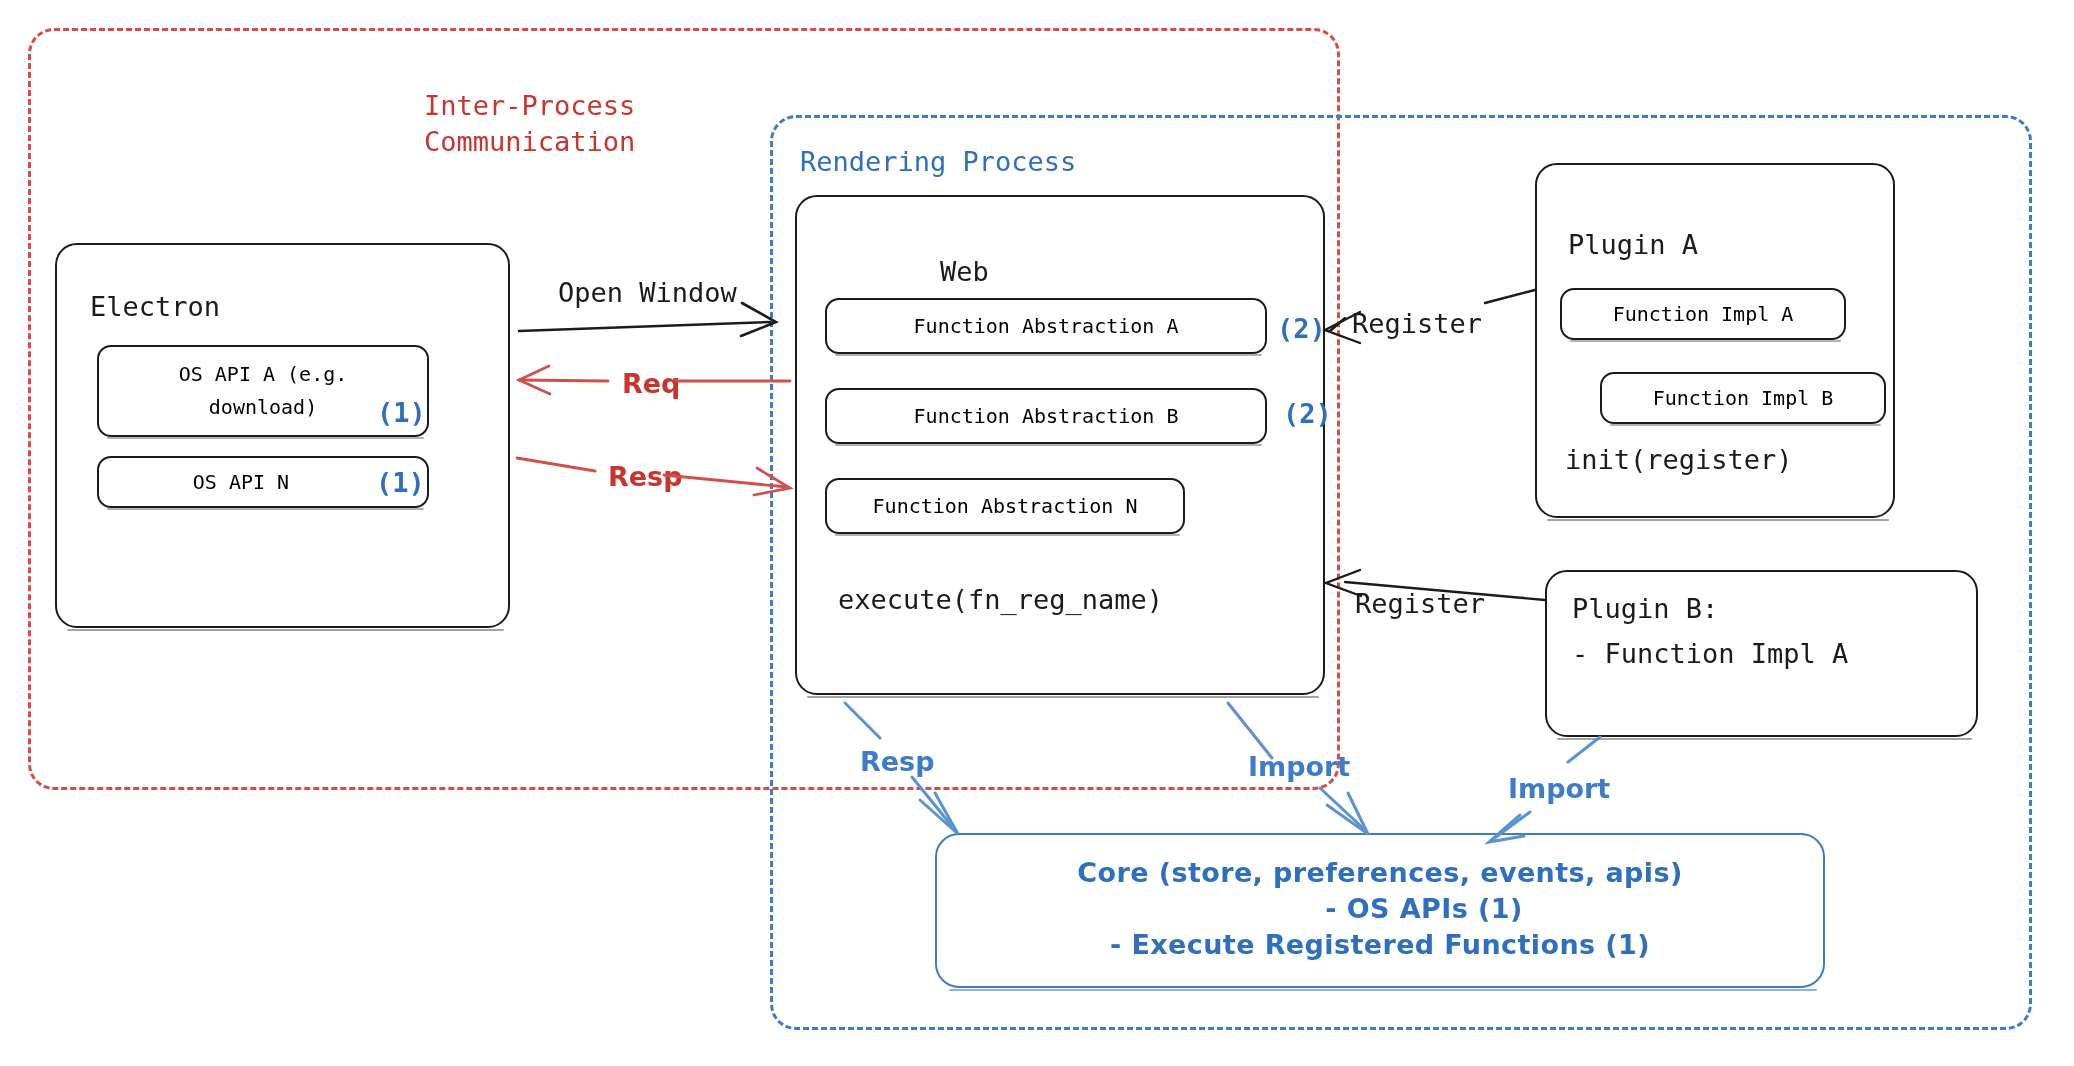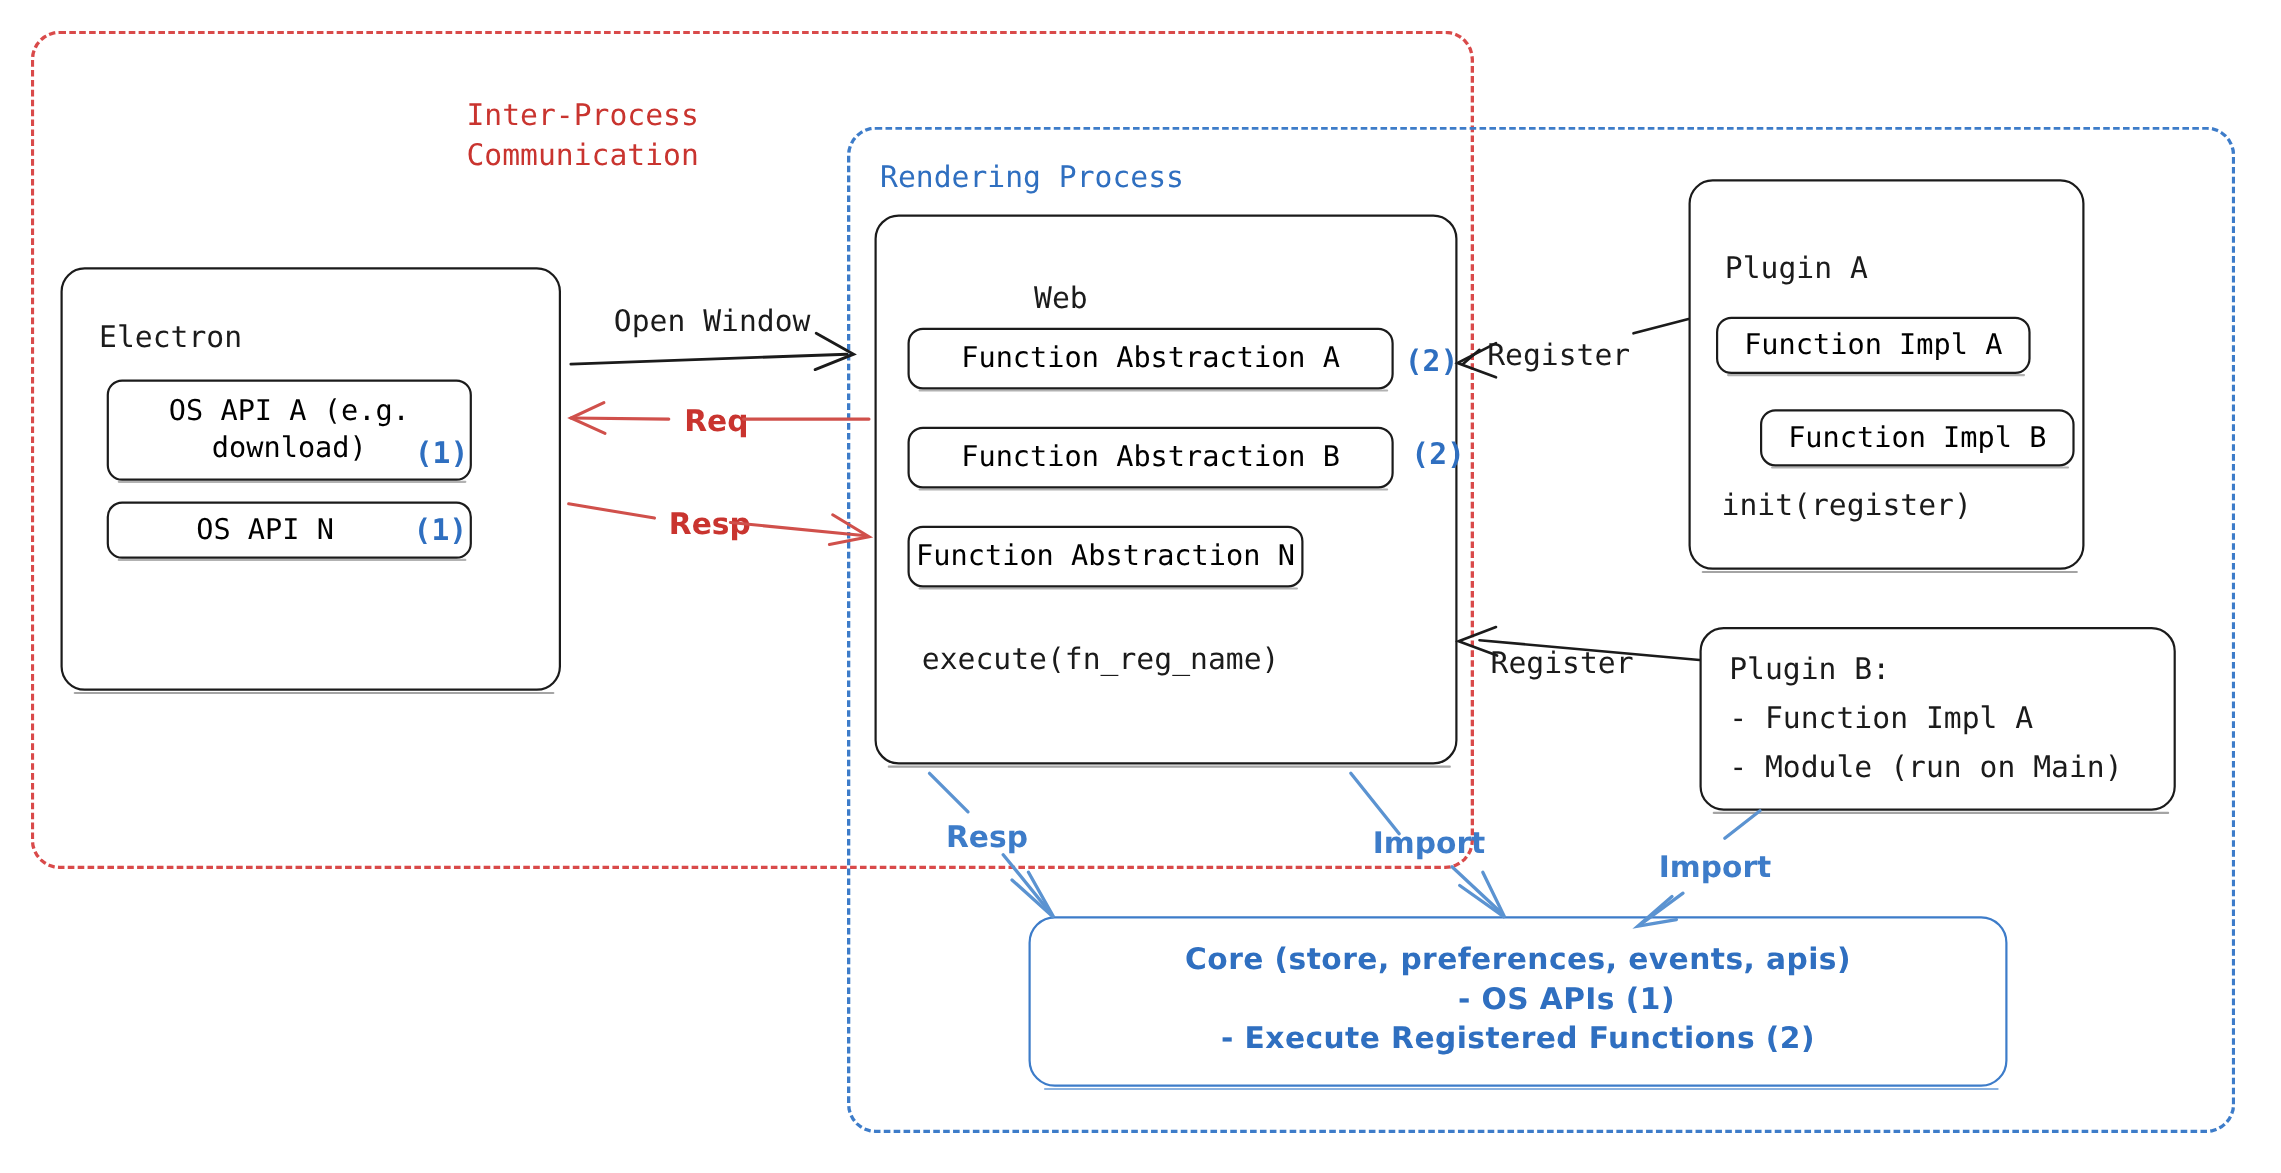--- a/index.html
+++ b/index.html
@@ -25,21 +25,21 @@
   
   .t{position:absolute;white-space:pre;color:#1b1b1b;}
   .mono{font-family:"DejaVu Sans Mono","Liberation Mono",monospace;}
   .sans{font-family:"DejaVu Sans","Liberation Sans",sans-serif;}
   .red{color:#c9342f;}
   .blue{color:#2f6fc0;}
   .blue2{color:#3d7cc9;}
 
   .lbl-title{font-size:27px;line-height:36px;font-weight:400;}
   .lbl-box{font-size:27px;line-height:34px;}
-  .lbl-sub{font-size:26px;line-height:33px;}
+  .lbl-sub{font-size:20px;line-height:33px;}
   .lbl-arrow{font-size:27px;line-height:33px;}
   .lbl-marker{font-size:27px;font-weight:700;}
   .corebig{font-family:"DejaVu Sans","Liberation Sans",sans-serif;font-weight:bold;font-size:27px;
            line-height:36px;letter-spacing:.4px;color:#2f6fc0;text-align:center;}
 
   svg.olay{position:absolute;left:0;top:0;width:2074px;height:1066px;pointer-events:none;}
 </style>
 </head>
 <body>
 
@@ -92,26 +92,25 @@
     <span class="mono lbl-sub">Function Impl A</span>
   </div>
   <div class="subbox" style="left:1560px;top:372px;width:286px;height:52px;margin-left:40px;">
     <span class="mono lbl-sub">Function Impl B</span>
   </div>
   <div class="t mono lbl-box" style="left:1565px;top:443px;">init(register)</div>
 
   <div class="hbox" style="left:1545px;top:570px;width:433px;height:167px;"></div>
   <div class="t mono lbl-box" style="left:1572px;top:592px;">Plugin B:</div>
   <div class="t mono lbl-box" style="left:1572px;top:637px;">- Function Impl A</div>
-  <div class="t mono lbl-box" style="left:1572px;top:681px;">- Module (run on Main)</div>
 
   <div class="hbox-blue" style="left:935px;top:833px;width:890px;height:155px;"></div>
   <div class="t corebig" style="left:935px;top:855px;width:890px;">Core (store, preferences, events, apis)</div>
   <div class="t corebig" style="left:935px;top:891px;width:890px;padding-left:44px;">- OS APIs (1)</div>
-  <div class="t corebig" style="left:935px;top:927px;width:890px;">- Execute Registered Functions (2)</div>
+  <div class="t corebig" style="left:935px;top:927px;width:890px;">- Execute Registered Functions (1)</div>
 
   <div class="t mono lbl-arrow" style="left:558px;top:276px;">Open Window</div>
   <div class="t sans lbl-arrow red" style="left:622px;top:367px;font-weight:bold;">Req</div>
   <div class="t sans lbl-arrow red" style="left:608px;top:460px;font-weight:bold;">Resp</div>
   <div class="t mono lbl-arrow" style="left:1352px;top:307px;">Register</div>
   <div class="t mono lbl-arrow" style="left:1355px;top:587px;">Register</div>
   <div class="t sans lbl-arrow blue2" style="left:860px;top:745px;font-weight:bold;">Resp</div>
   <div class="t sans lbl-arrow blue2" style="left:1248px;top:750px;font-weight:bold;">Import</div>
   <div class="t sans lbl-arrow blue2" style="left:1508px;top:772px;font-weight:bold;">Import</div>
 

